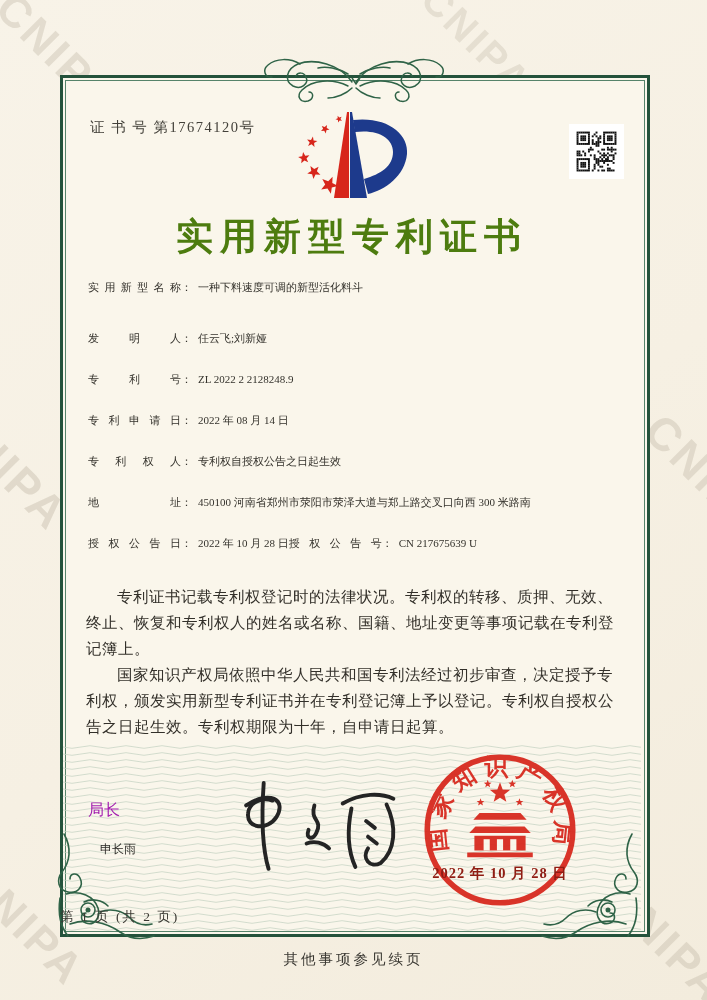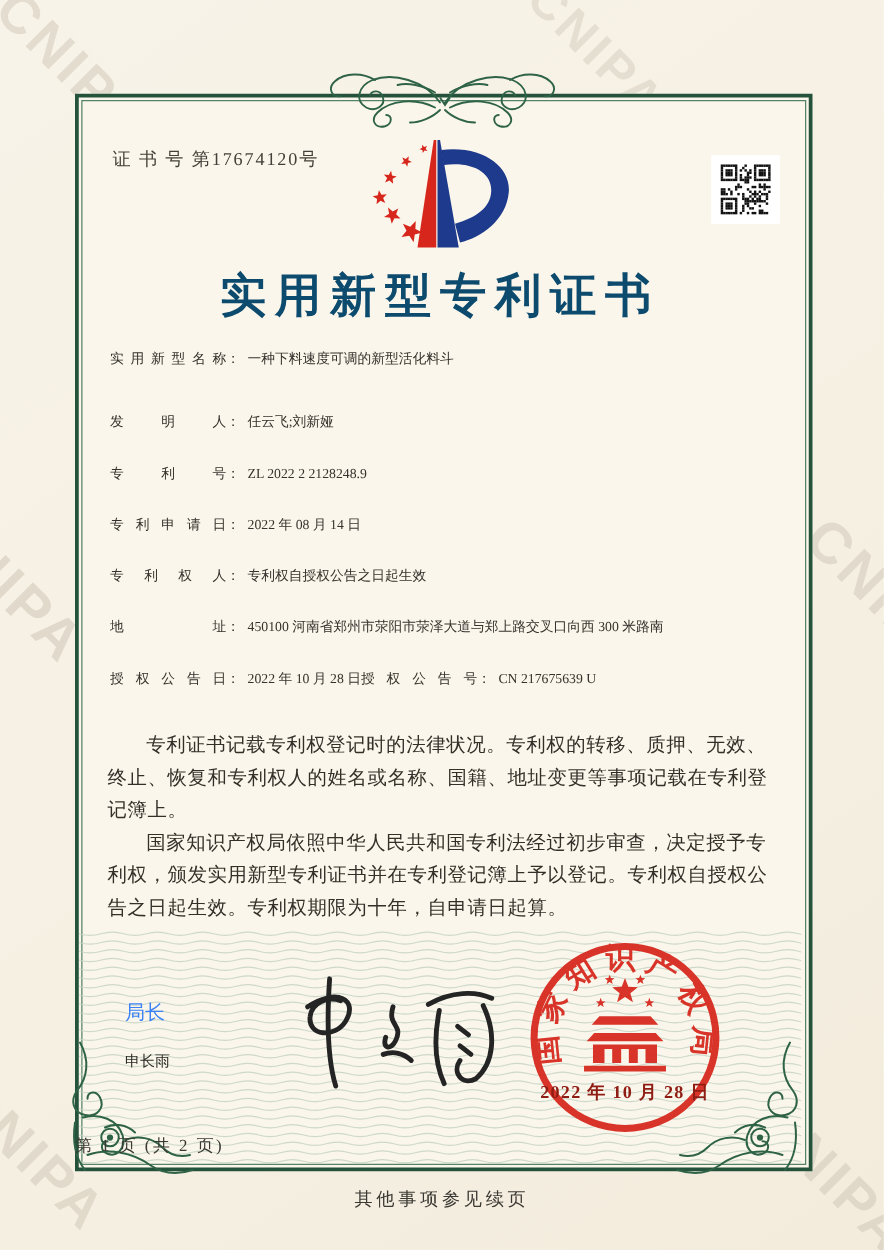--- a/index.html
+++ b/index.html
@@ -20,40 +20,40 @@
   }
   .frame-inner{position:absolute;inset:2px;border:1px solid #55836a;}
   .cert-no{
     position:absolute;left:90px;top:118px;font-size:14.5px;color:#43413a;
     letter-spacing:1.5px;
   }
   .logo{position:absolute;left:283px;top:108px;width:136px;height:100px;}
   .qr{position:absolute;left:569px;top:124px;width:55px;height:55px;background:#fff;}
   .title{
     position:absolute;left:60px;top:212px;width:584px;text-align:center;
-    font-size:37px;font-weight:bold;letter-spacing:7px;color:#0c4a6e;
+    font-size:37px;font-weight:bold;letter-spacing:7px;color:#4d7c0f;
   }
   .fields{position:absolute;left:88px;top:276px;width:534px;font-size:11px;color:#34322c;}
   .frow{display:flex;align-items:flex-start;line-height:22px;margin-bottom:19px;}
   .frow.gap-big{margin-bottom:29px;}
   .flabel{
     display:inline-block;width:93px;flex:0 0 93px;
     text-align:justify;text-align-last:justify;
   }
   .fcolon{flex:0 0 auto;margin-right:6px;}
   .fvalue{flex:1 1 auto;}
   .grant-row{display:flex;line-height:22px;}
   .grant-pair{display:flex;}
   .grant-pair.second{}
   .body-text{
     position:absolute;left:86px;top:584px;width:536px;font-size:15.5px;
     line-height:26px;color:#33302a;
   }
   .body-text p{margin:0;text-indent:2em;letter-spacing:0.5px;}
-  .sig-title{position:absolute;left:100px;top:800px;font-size:16px;color:#3b82f6;}
+  .sig-title{position:absolute;left:88px;top:800px;font-size:16px;color:#a21caf;}
   .sig-name{position:absolute;left:100px;top:841px;font-size:12px;color:#2c2a26;}
   .sig-script{position:absolute;left:213px;top:770px;}
   .seal{position:absolute;left:416px;top:746px;width:168px;height:168px;opacity:.93;}
   .seal-date{
     position:absolute;left:410px;top:864px;width:180px;text-align:center;
     font-size:14.5px;font-weight:600;color:#8f1d13;letter-spacing:1px;
   }
   .page-indicator{
     position:absolute;left:60px;top:908px;width:584px;text-align:left;
     font-size:13.5px;color:#3a3832;letter-spacing:2px;

